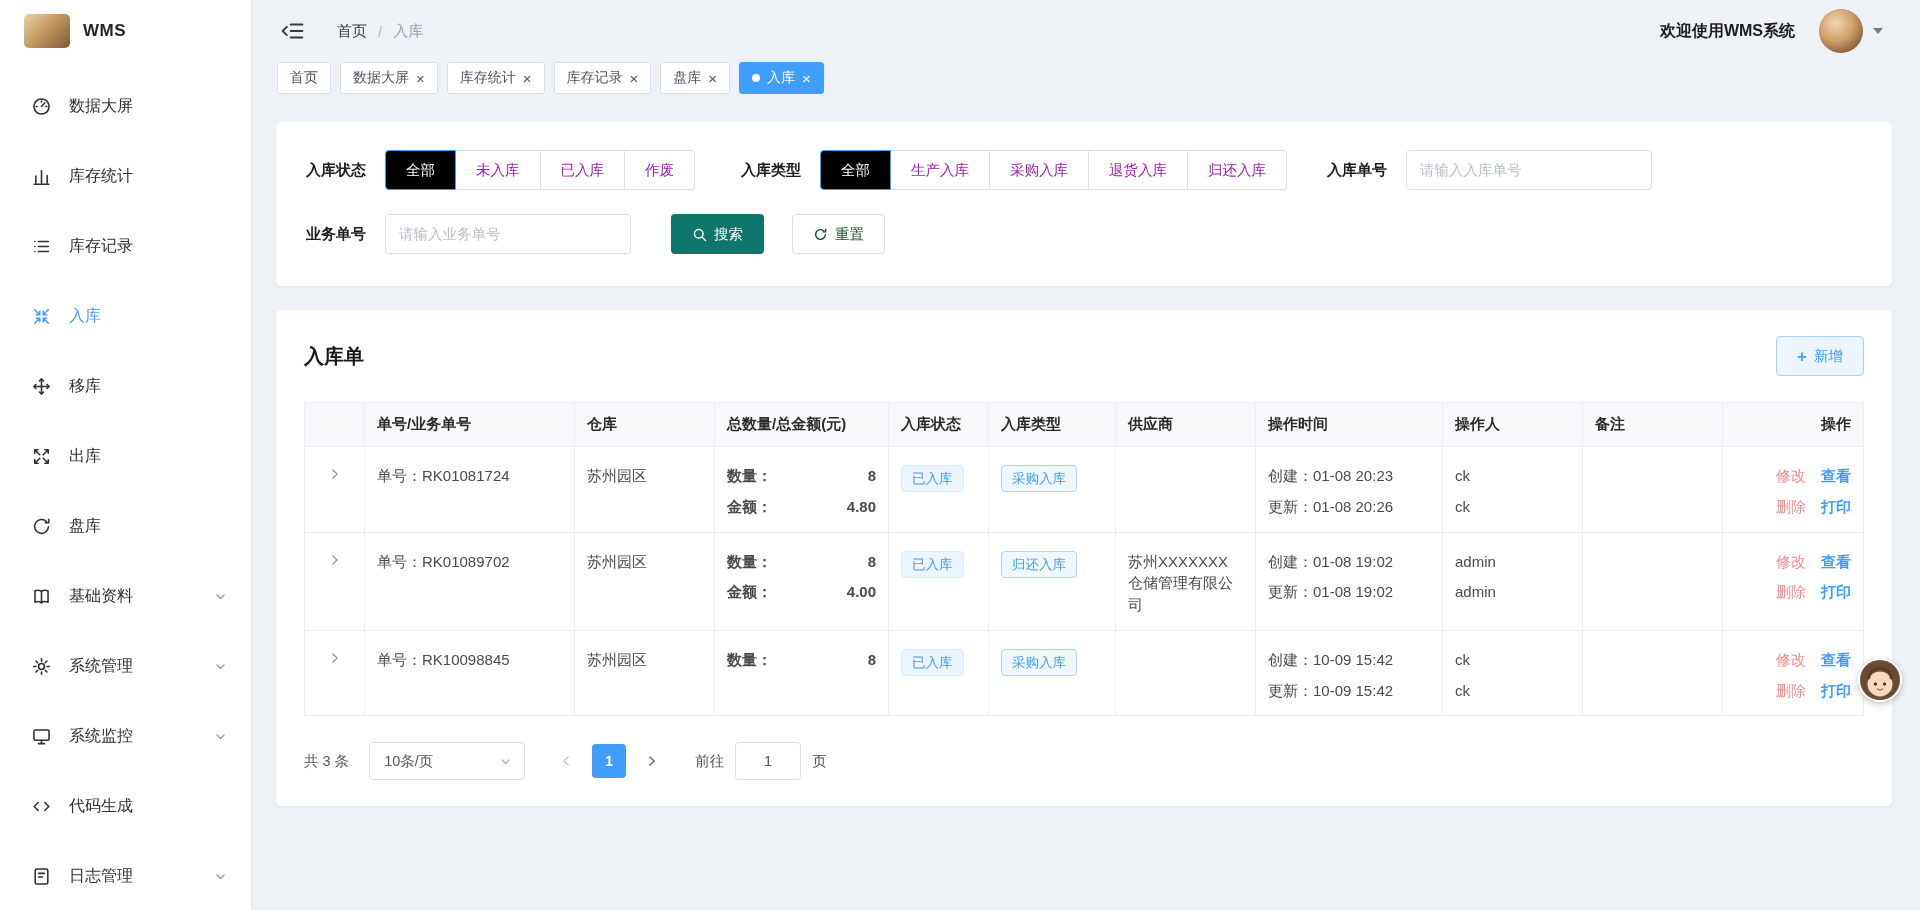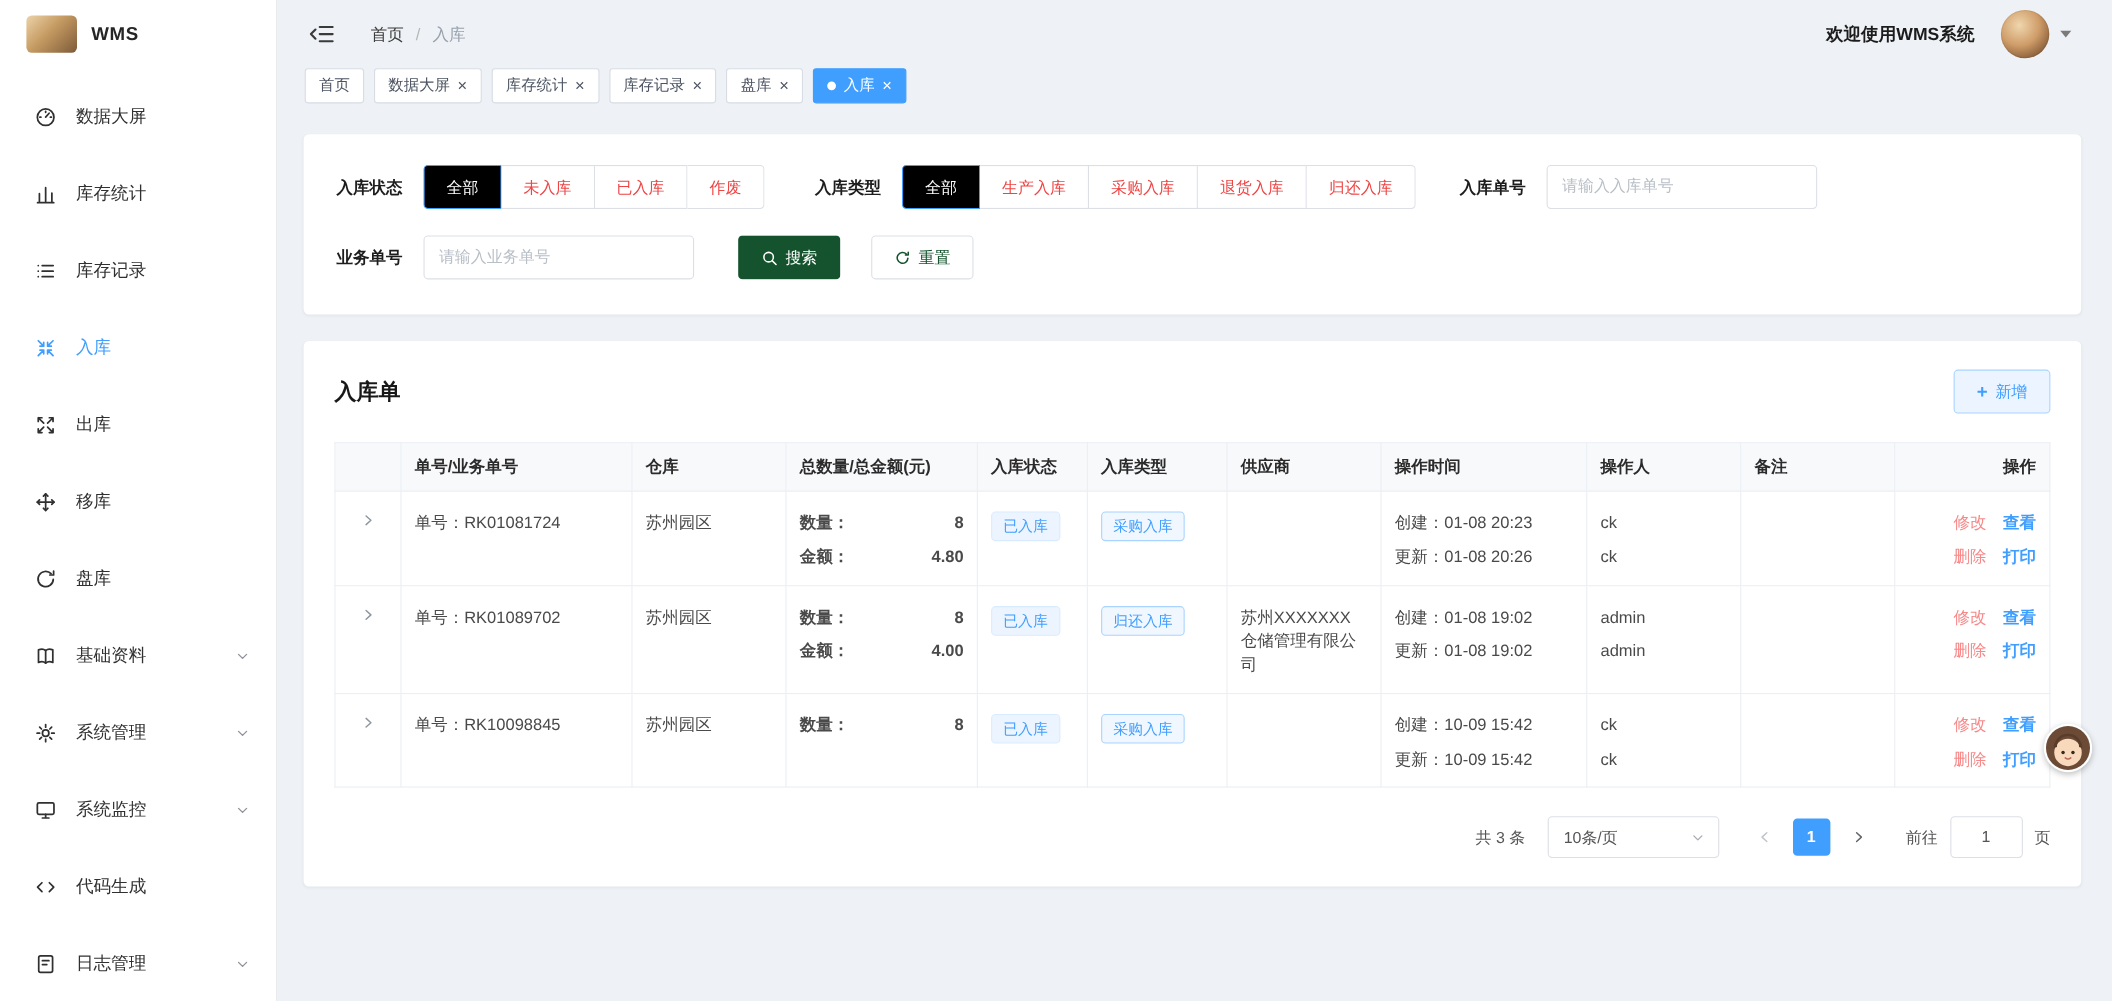--- a/index.html
+++ b/index.html
@@ -55,31 +55,31 @@
   .content { flex: 1; padding: 16px 28px 0 24px; }
   .card { background: #fff; border-radius: 5px; box-shadow: 0 1px 3px rgba(0,0,0,.05); }
 
   
   .filter-card { padding: 28px 30px 32px; }
   .filter-row { display: flex; align-items: center; }
   .filter-row + .filter-row { margin-top: 24px; }
   .f-label { font-size: 15px; font-weight: bold; color: #1d1d1d; margin-right: 19px; white-space: nowrap; }
   .btn-group { display: flex; }
   .gbtn { height: 40px; padding: 0 20px; background: #fff; border: 1px solid #dcdfe6; border-left-width: 0;
-    font-size: 14.5px; color: #ef4444; display: flex; align-items: center; cursor: pointer; font-family: inherit; }
+    font-size: 14.5px; color: #a21caf; display: flex; align-items: center; cursor: pointer; font-family: inherit; }
   .gbtn:first-child { border-left-width: 1px; border-radius: 4px 0 0 4px; }
   .gbtn:last-child { border-radius: 0 4px 4px 0; }
   .gbtn.active { background: #000000; border-color: #409eff; color: #fff; }
   .gap-a { margin-right: 46px; } .gap-b { margin-right: 40px; }
   .text-input { height: 40px; width: 246px; border: 1px solid #dcdfe6; border-radius: 4px;
     padding: 0 13px; font-size: 14.5px; color: #333; font-family: inherit; outline: none; }
   .text-input::placeholder { color: #b9bfc7; }
   .btn { height: 40px; border-radius: 4px; display: inline-flex; align-items: center; gap: 7px;
     font-size: 14.5px; cursor: pointer; border: 1px solid transparent; padding: 0 20px; font-family: inherit; }
-  .btn-primary { background: #14532d; color: #fff; margin-left: 40px; }
+  .btn-primary { background: #0f766e; color: #fff; margin-left: 40px; }
   .btn-plain { background: #fff; border-color: #dcdfe6; color: #14532d; margin-left: 28px; }
   .btn .bic { width: 15px; height: 15px; }
 
   
   .table-card { margin-top: 24px; padding: 26px 28px 26px; }
   .card-head { display: flex; align-items: center; }
   .panel-title { font-size: 20px; font-weight: bold; color: #181818; }
   .btn-add { background: #ecf5ff; border-color: #a8d4ff; color: #409eff; margin-left: auto; }
   .plus-glyph { font-size: 17px; font-weight: bold; line-height: 1; }
 
@@ -94,21 +94,21 @@
   .num-line { display: flex; justify-content: space-between; font-weight: bold; }
   .line2 { margin-top: 9px; }
   .tag { display: inline-block; height: 27px; line-height: 25px; padding: 0 10px; border-radius: 4px; font-size: 13.5px; }
   .tag-status { background: #ecf5ff; border: 1px solid #d9ecff; color: #409eff; }
   .tag-type { background: #f0f7ff; border: 1px solid #a8d4ff; color: #409eff; }
   .ops .op-line { display: flex; justify-content: flex-end; gap: 15px; }
   .link-edit, .link-del { color: #f78989; cursor: pointer; }
   .link-view, .link-print { color: #409eff; font-weight: bold; cursor: pointer; }
 
   
-  .pagination { margin-top: 26px; display: flex; align-items: center; justify-content: flex-end;
+  .pagination { margin-top: 26px; display: flex; align-items: center; justify-content: flex-start;
     font-size: 14.5px; color: #555; }
   .pg-total { margin-right: 20px; }
   .pg-select { width: 156px; height: 38px; border: 1px solid #dcdfe6; border-radius: 4px;
     display: flex; align-items: center; justify-content: space-between; padding: 0 12px 0 14px;
     color: #555; margin-right: 24px; cursor: pointer; }
   .pg-select .chev { width: 13px; height: 13px; color: #a8abb2; }
   .pg-arrow { width: 34px; height: 34px; display: flex; align-items: center; justify-content: center; cursor: pointer; }
   .pg-arrow svg { width: 14px; height: 14px; }
   .pg-prev { color: #c0c4cc; }
   .pg-next { color: #606266; }
@@ -165,34 +165,34 @@
             <path d="M3.6 3.6l4.7 4.7M8.3 8.3V5.1M8.3 8.3H5.1"></path>
             <path d="M16.4 3.6l-4.7 4.7M11.7 8.3V5.1M11.7 8.3h3.2"></path>
             <path d="M3.6 16.4l4.7-4.7M8.3 11.7v3.2M8.3 11.7H5.1"></path>
             <path d="M16.4 16.4l-4.7-4.7M11.7 11.7v3.2M11.7 11.7h3.2"></path>
           </svg>
         <span>入库</span>
       </div>
 
       <div class="menu-item">
         <svg class="sic mi" viewBox="0 0 20 20">
+            <path d="M10 2.8v14.4M2.8 10h14.4"></path>
+            <path d="M10 2.8 8.1 4.7M10 2.8l1.9 1.9M10 17.2l-1.9-1.9M10 17.2l1.9-1.9M2.8 10l1.9-1.9M2.8 10l1.9 1.9M17.2 10l-1.9-1.9M17.2 10l-1.9 1.9"></path>
+          </svg>
+        <span>移库</span>
+      </div>
+
+      <div class="menu-item">
+        <svg class="sic mi" viewBox="0 0 20 20">
             <path d="M8.3 8.3 3.6 3.6M3.6 3.6v3.2M3.6 3.6h3.2"></path>
             <path d="M11.7 8.3l4.7-4.7M16.4 3.6v3.2M16.4 3.6h-3.2"></path>
             <path d="M8.3 11.7l-4.7 4.7M3.6 16.4v-3.2M3.6 16.4h3.2"></path>
             <path d="M11.7 11.7l4.7 4.7M16.4 16.4v-3.2M16.4 16.4h-3.2"></path>
           </svg>
         <span>出库</span>
-      </div>
-
-      <div class="menu-item">
-        <svg class="sic mi" viewBox="0 0 20 20">
-            <path d="M10 2.8v14.4M2.8 10h14.4"></path>
-            <path d="M10 2.8 8.1 4.7M10 2.8l1.9 1.9M10 17.2l-1.9-1.9M10 17.2l1.9-1.9M2.8 10l1.9-1.9M2.8 10l1.9 1.9M17.2 10l-1.9-1.9M17.2 10l-1.9 1.9"></path>
-          </svg>
-        <span>移库</span>
       </div>
 
       <div class="menu-item">
         <svg class="sic mi" viewBox="0 0 20 20">
             <path d="M16.6 10.2A6.6 6.6 0 1 1 14.7 5.3"></path>
             <path d="M16.9 3.1v3.3h-3.3"></path>
           </svg>
         <span>盘库</span>
       </div>
 

